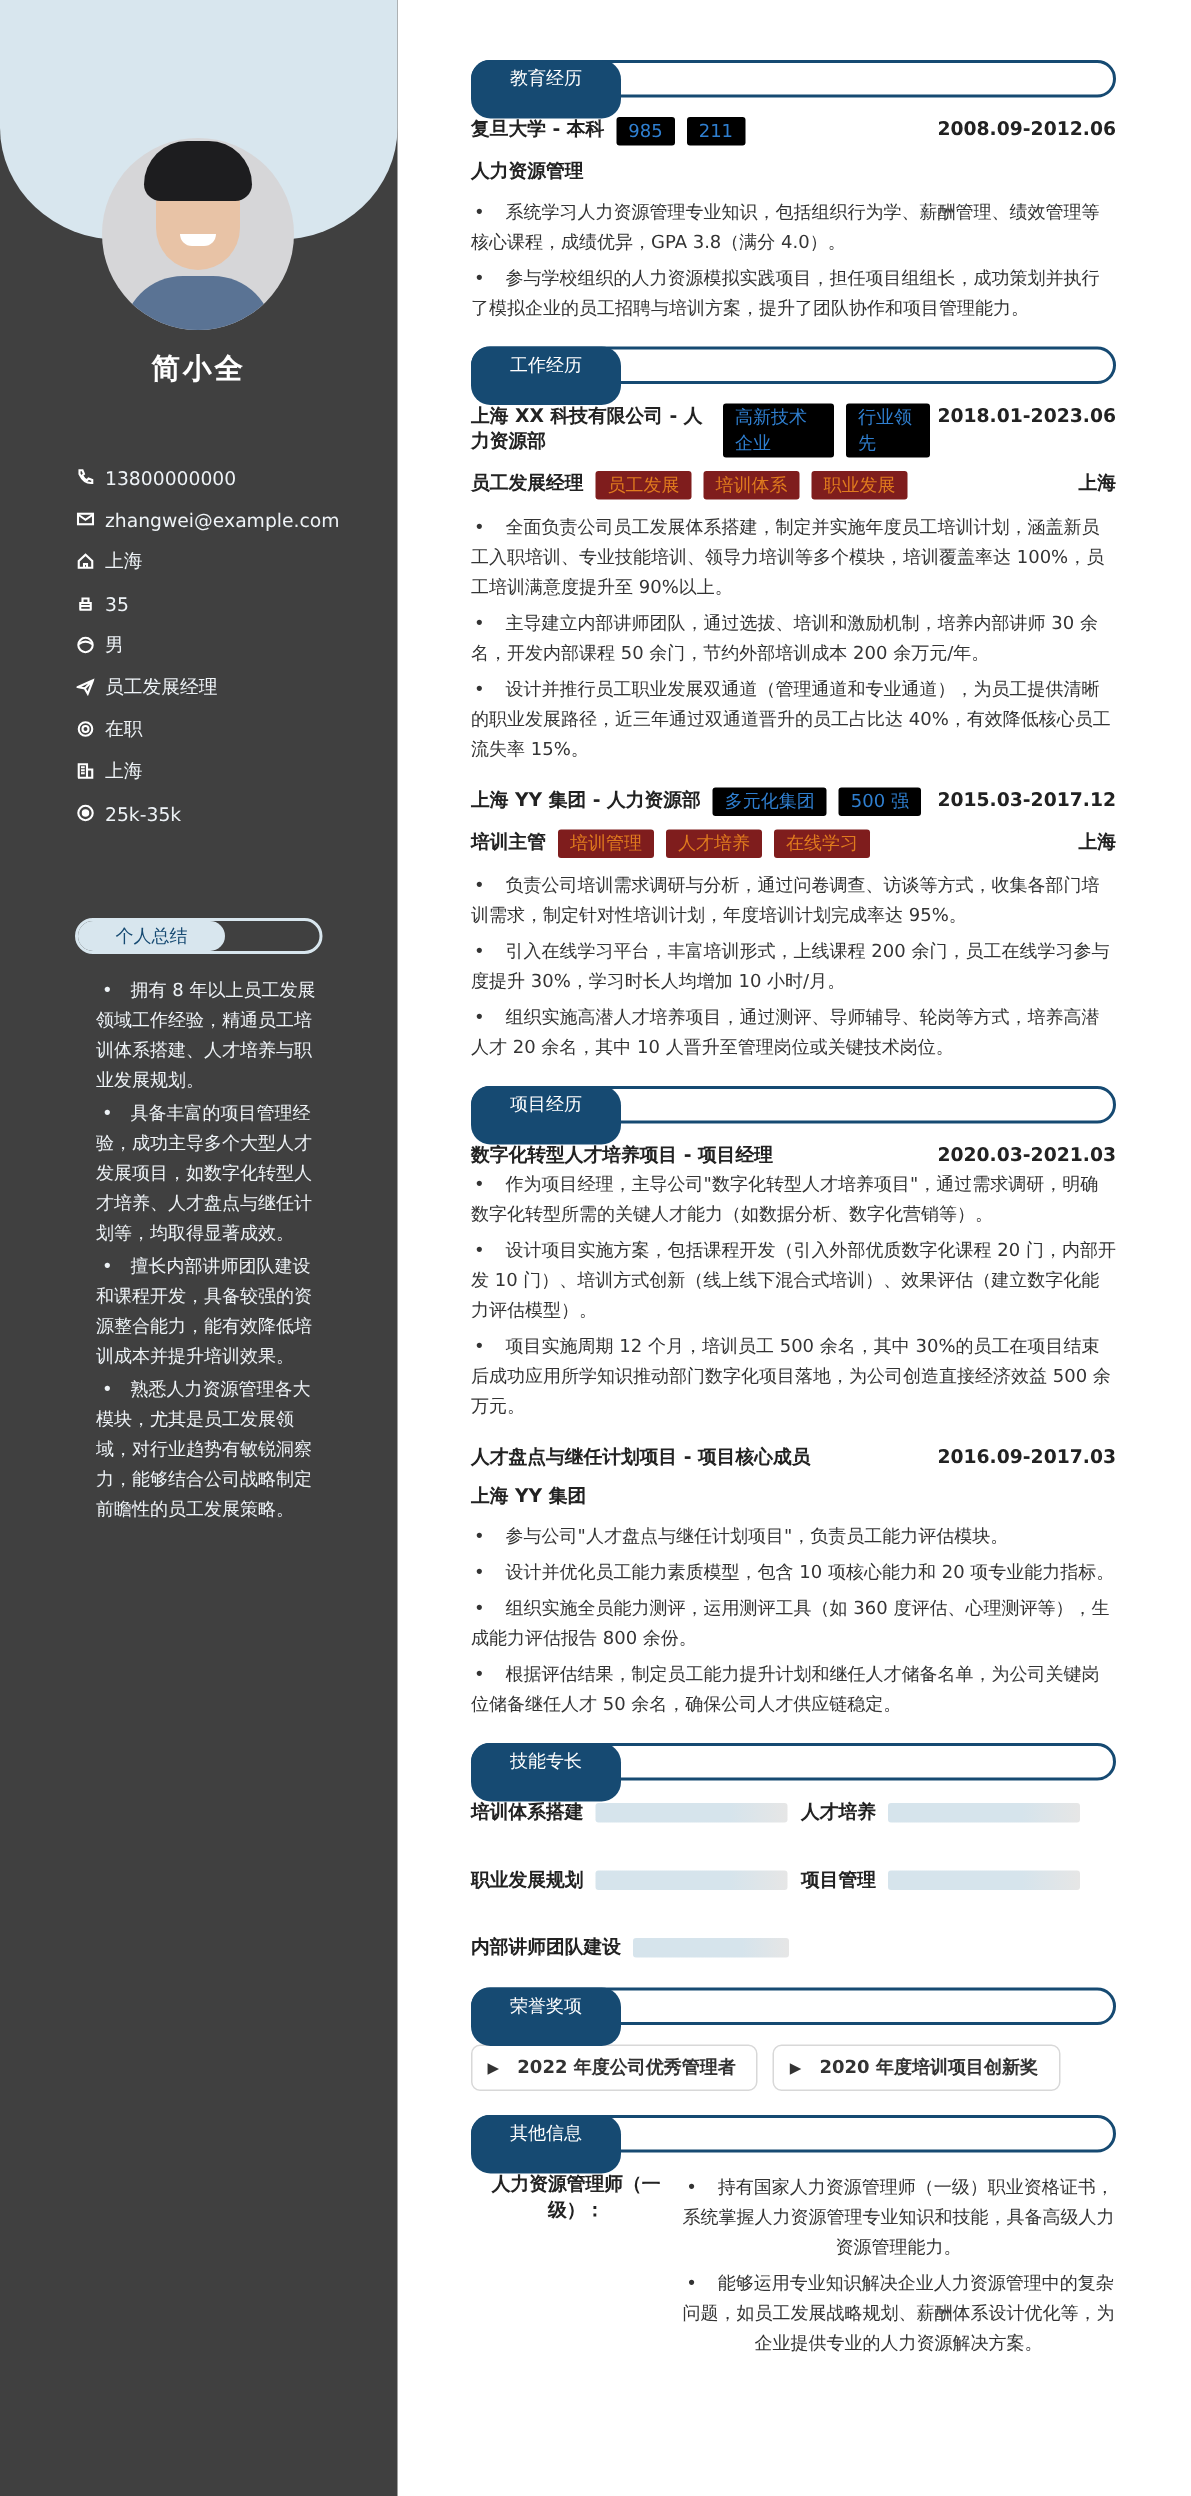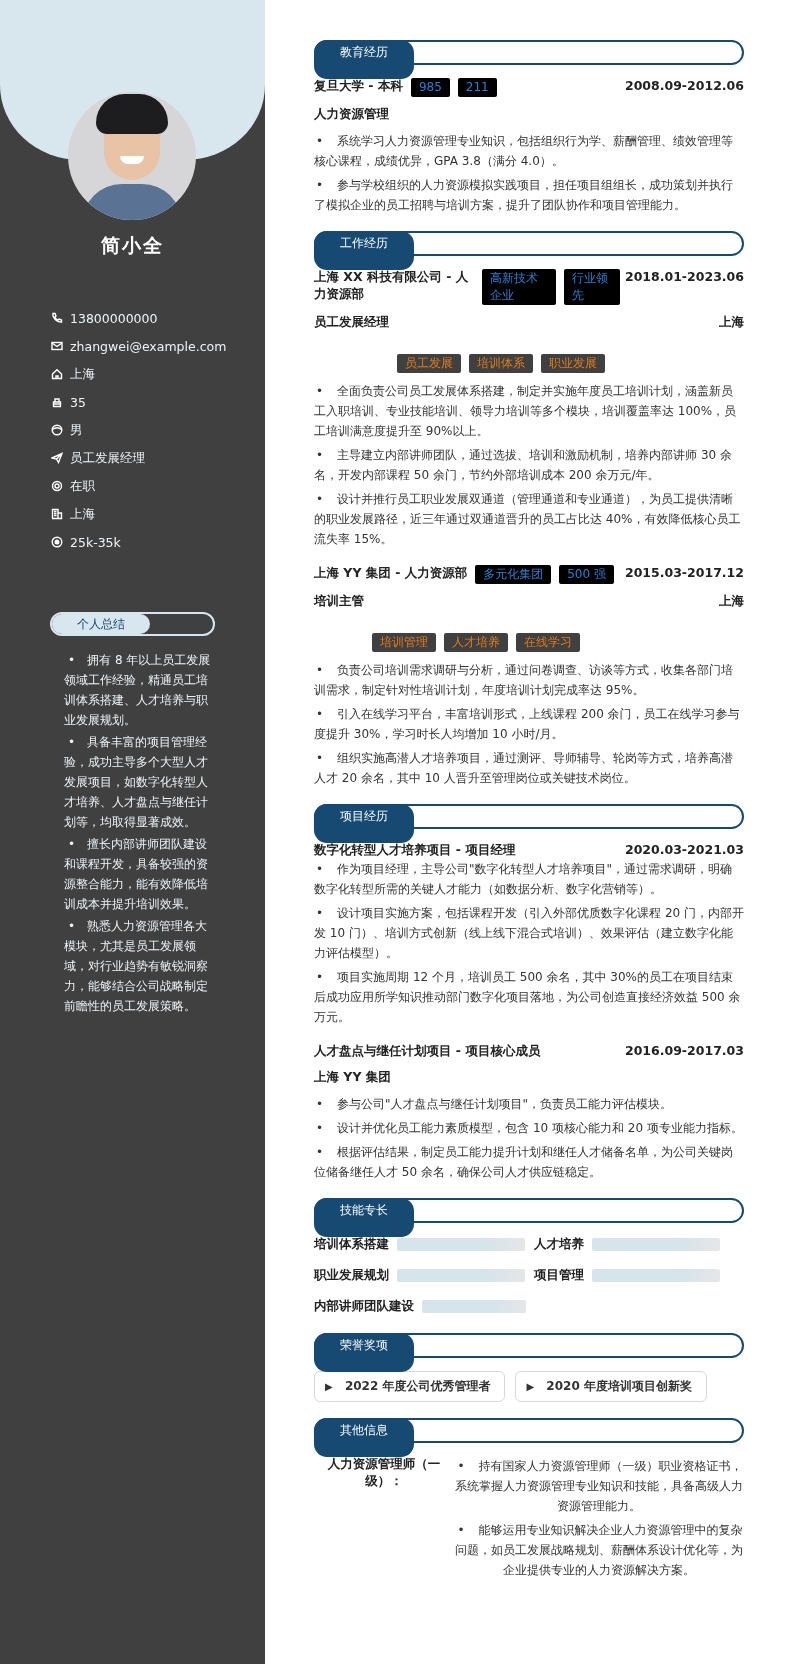--- a/index.html
+++ b/index.html
@@ -27,28 +27,28 @@
   .summary li { list-style: none; margin-bottom: 2px; }
   .summary li::before { content: "•"; margin-right: 12px; margin-left: 4px; }
 
   
   .main { position: absolute; left: 314px; top: 40px; width: 430px; }
   .sec-head { position: relative; width: 430px; height: 25px; border: 2px solid #164a72; border-radius: 13px; margin-bottom: 13px; }
   .sec-head .pill { position: absolute; left: -2px; top: -2px; width: 100px; height: 39px; background: #164a72; color: #fff; font-size: 12px; line-height: 25px; text-align: center; border-radius: 13px; }
   .row { display: flex; justify-content: space-between; align-items: flex-start; font-size: 12.5px; font-weight: bold; color: #222; }
   .row .left { display: flex; align-items: flex-start; flex-wrap: nowrap; }
   .tag-b { display: inline-block; background: #000000; color: #2f7fd0; font-weight: normal; font-size: 12px; padding: 1px 8px; margin-left: 8px; border-radius: 2px; line-height: 17px; }
-  .tag-o { display: inline-block; background: #404040; color: #e07b1e; font-weight: normal; font-size: 12px; padding: 1px 8px; margin-left: 8px; border-radius: 2px; line-height: 17px; margin-top: 40px; }
+  .tag-o { display: inline-block; background: #7f1d1d; color: #e07b1e; font-weight: normal; font-size: 12px; padding: 1px 8px; margin-left: 8px; border-radius: 2px; line-height: 17px; }
   .sub { font-size: 12.5px; font-weight: bold; margin-top: 9px; margin-bottom: 8px; }
   ul.bul { list-style: none; font-size: 12px; line-height: 20px; color: #333; }
   ul.bul li { margin-bottom: 4px; }
   ul.bul li::before { content: "•"; margin-right: 14px; margin-left: 2px; }
   .block { margin-bottom: 16px; }
 
-  .skills { display: grid; grid-template-columns: 220px 210px; row-gap: 14px; font-size: 12.5px; font-weight: bold; margin-bottom: 18px; }
+  .skills { display: grid; grid-template-columns: 220px 210px; row-gap: 28px; font-size: 12.5px; font-weight: bold; margin-bottom: 18px; }
   .skill { display: flex; align-items: center; }
   .skill .bar { height: 13px; background: linear-gradient(90deg, #d6e4ec 0%, #d6e4ec 70%, #e6e6e6 100%); margin-left: 8px; border-radius: 2px; }
 
   .awards { display: flex; gap: 10px; margin-bottom: 16px; font-weight: bold; }
   .award { border: 1px solid #d8d8d8; border-radius: 6px; padding: 6px 14px 6px 10px; font-size: 12px; color: #333; }
   .award .tri { font-size: 10px; margin-right: 8px; }
 
   .other { display: flex; font-size: 12px; text-align: center; }
   .other .k { font-weight: bold; width: 140px; font-size: 12.5px; }
   .other ul { list-style: none; width: 290px; line-height: 20px; color: #333; }
@@ -248,20 +248,21 @@
   </div>
   <div class="block">
     <div class="row">
       <span>人才盘点与继任计划项目 - 项目核心成员</span>
       <span>2016.09-2017.03</span>
     </div>
     <div class="sub">上海 YY 集团</div>
     <ul class="bul">
       <li>参与公司"人才盘点与继任计划项目"，负责员工能力评估模块。</li>
       <li>设计并优化员工能力素质模型，包含 10 项核心能力和 20 项专业能力指标。</li>
+      <li>组织实施全员能力测评，运用测评工具（如 360 度评估、心理测评等），生成能力评估报告 800 余份。</li>
       <li>根据评估结果，制定员工能力提升计划和继任人才储备名单，为公司关键岗位储备继任人才 50 余名，确保公司人才供应链稳定。</li>
     </ul>
   </div>
 
   <div class="sec-head" style="margin-top:4px;">
     <div class="pill">技能专长</div>
   </div>
   <div class="skills">
     <div class="skill">
       <span>培训体系搭建</span>

